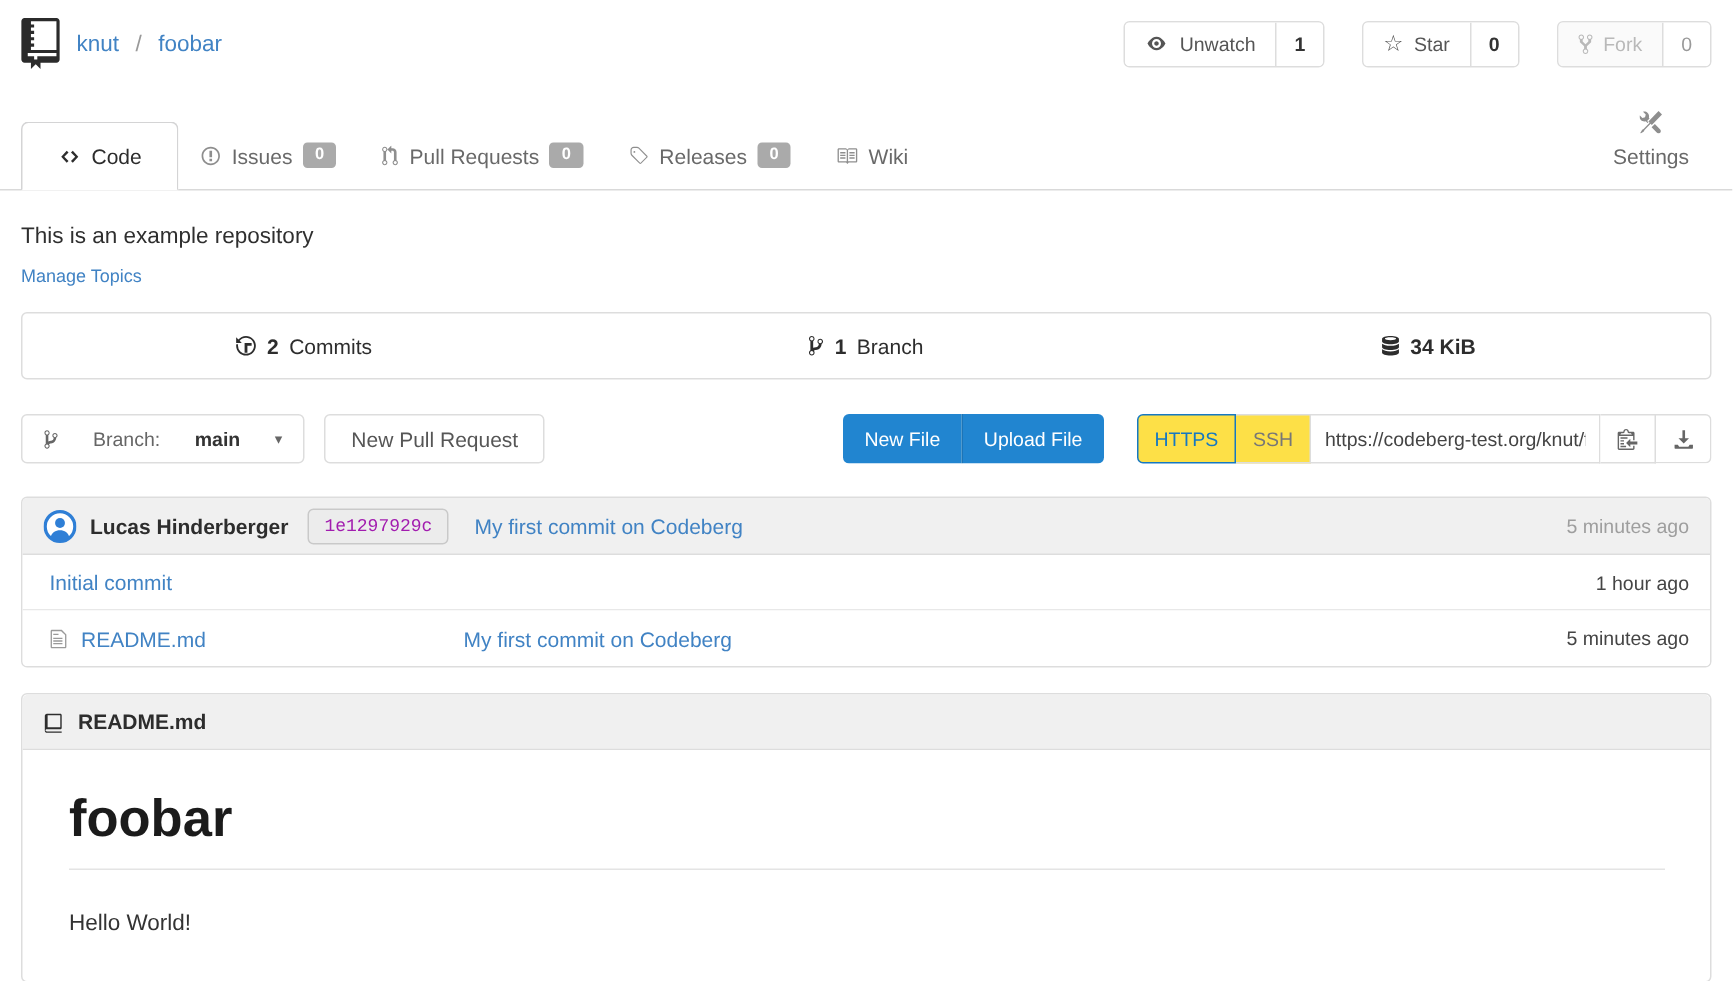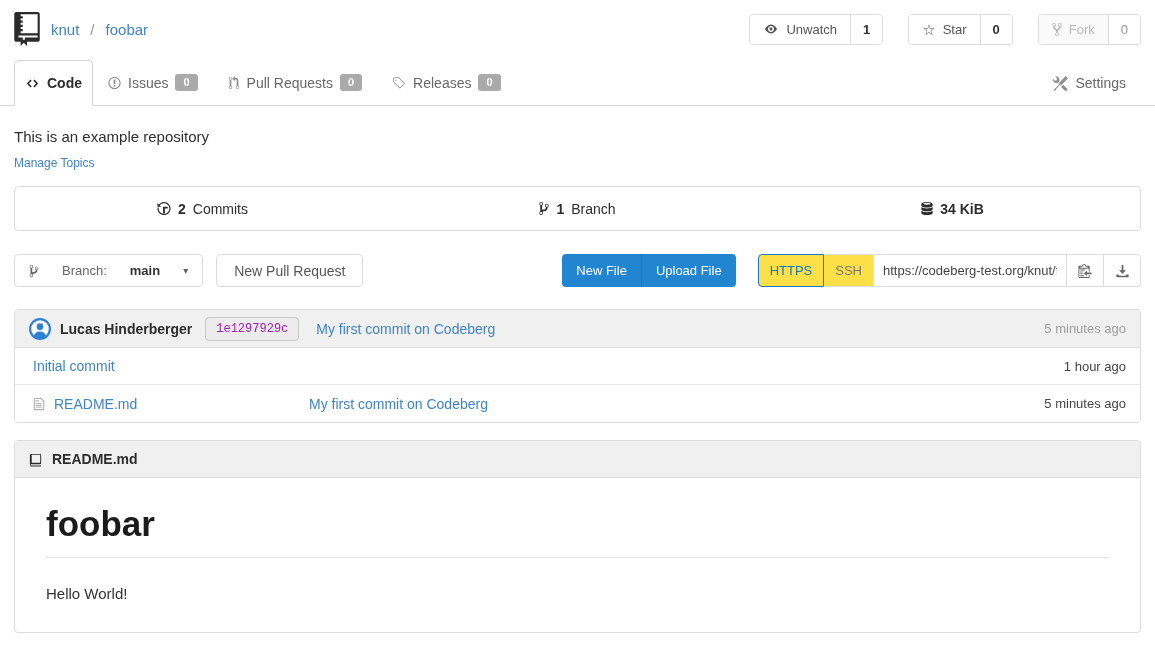--- a/index.html
+++ b/index.html
@@ -17,24 +17,24 @@
   .action-btn { display:flex; align-items:center; gap:7px; padding:7px 13px; font-size:13px; color:#555; background:#fff; cursor:pointer; }
   .action-count { padding:7px 12px; font-size:13px; font-weight:bold; color:#333; border-left:1px solid #ddd; background:#fff; cursor:pointer; }
   .action-group.disabled .action-btn { color:#b9b9b9; background:#fafafa; cursor:default; }
   .action-group.disabled .action-count { color:#999; font-weight:normal; }
   .star-glyph { font-size:15px; line-height:1; color:#555; }
 
   
   .tabbar { display:flex; align-items:flex-end; border-bottom:1px solid #d9d9d9; padding:0 14px; margin-top:8px; }
   .tab { display:flex; align-items:center; gap:7px; padding:14px 15px; font-size:14px; color:#696969; cursor:pointer; }
   .tab .ticon { opacity:.75; }
-  .tab.active { background:#fff; border:1px solid #d4d4d5; border-bottom:1px solid #fff; margin-bottom:-1px; border-radius:5px 5px 0 0; font-weight:bold; color:#2d2d2d; padding:14px 10px; }
+  .tab.active { background:#fff; border:1px solid #d4d4d5; border-bottom:1px solid #fff; margin-bottom:-1px; border-radius:5px 5px 0 0; font-weight:normal; color:#2d2d2d; padding:14px 24px; }
   .tab.active .ticon { opacity:1; }
   .tab-badge { background:#aaa; color:#fff; font-size:11px; font-weight:bold; border-radius:3px; padding:3px 8px; line-height:1; }
-  .tab-settings { margin-left:auto; }
+  .tab-settings { margin-left:auto;flex-direction:column; }
 
   
   .desc-section { padding:22px 14px 0 14px; }
   .desc-text { font-size:15px; color:#2f2f2f; }
   .manage-topics { display:inline-block; margin-top:11px; font-size:12px; color:#4183c4; cursor:pointer; }
 
   
   .stats-bar { margin:15px 14px 0 14px; border:1px solid #ddd; border-radius:4px; display:flex; height:45px; align-items:center; background:#fff; }
   .stat { flex:1; display:flex; align-items:center; justify-content:center; gap:7px; font-size:14px; color:#2d2d2d; cursor:pointer; }
   .stat b { font-weight:bold; }
@@ -154,20 +154,28 @@
   </div>
   <div class="tab">
     <span class="ticon">
       <svg width="14" height="14" viewBox="0 0 15 16" fill="#696969">
           <path d="M7.73 1.73C7.26 1.26 6.62 1 5.96 1H3.5C2.13 1 1 2.13 1 3.5v2.47c0 .66.26 1.3.73 1.77l6.06 6.06c.39.39 1.02.39 1.41 0l4.59-4.59c.39-.39.39-1.02 0-1.41L7.73 1.73zM2.38 7.09c-.31-.3-.47-.7-.47-1.13V3.5c0-.88.72-1.59 1.59-1.59h2.47c.42 0 .83.16 1.13.47l6.14 6.13-4.73 4.73-6.13-6.15zM3.97 4.16a.72.72 0 1 1 0 1.44.72.72 0 0 1 0-1.44z"></path>
         </svg>
     </span>
     <span>Releases</span>
     <span class="tab-badge">0</span>
   </div>
+  <div class="tab">
+    <span class="ticon">
+      <svg width="15" height="14" viewBox="0 0 16 16" fill="#696969">
+          <path d="M3 5h4v1H3V5zm0 3h4V7H3v1zm0 2h4V9H3v1zm11-5h-4v1h4V5zm0 2h-4v1h4V7zm0 2h-4v1h4V9zm2-6v9c0 .55-.45 1-1 1H9.5l-1 1-1-1H2c-.55 0-1-.45-1-1V3c0-.55.45-1 1-1h5.5l1 1 1-1H15c.55 0 1 .45 1 1zm-8 .5L7.5 3H2v9h6V3.5zm7-.5H9.5l-.5.5V12h6V3z"></path>
+        </svg>
+    </span>
+    <span>Wiki</span>
+  </div>
   <div class="tab tab-settings">
     <span class="ticon">
       <svg width="15" height="15" viewBox="0 0 16 16" fill="#696969">
           <path d="M4.48 7.27c.26.26 1.28 1.33 1.28 1.33l.56-.58-.88-.91 1.69-1.8s-.76-.74-.43-.45c.32-1.19.03-2.51-.87-3.44C4.93.5 3.66.2 2.52.51l1.93 2-.51 1.96-1.89.52-1.93-2C-.19 4.17.1 5.48 1 6.4c.94.98 2.29 1.26 3.48.87zm6.44 1.94l-2.33 2.3 3.84 3.98c.31.33.73.49 1.14.49.41 0 .82-.16 1.14-.49.63-.65.63-1.7 0-2.35l-3.79-3.93zM16 2.53L13.55 0 6.33 7.46l.88.91-4.31 4.46-.99.53-1.39 2.27.35.37 2.2-1.44.51-1.02L7.9 9.08l.88.91L16 2.53z"></path>
         </svg>
     </span>
     <span>Settings</span>
   </div>
 </div>
 

